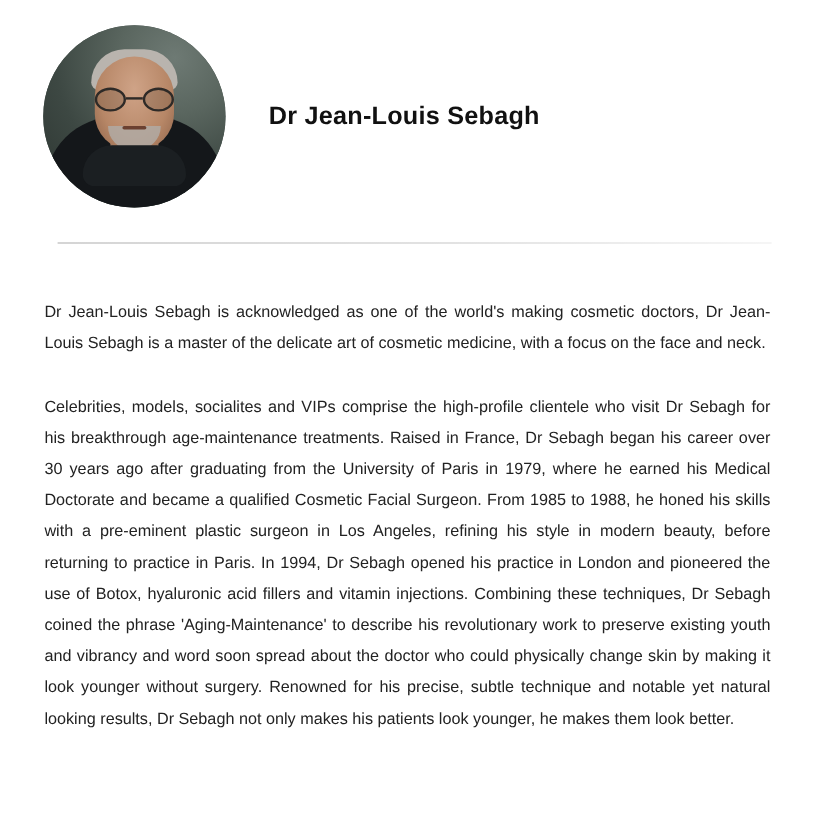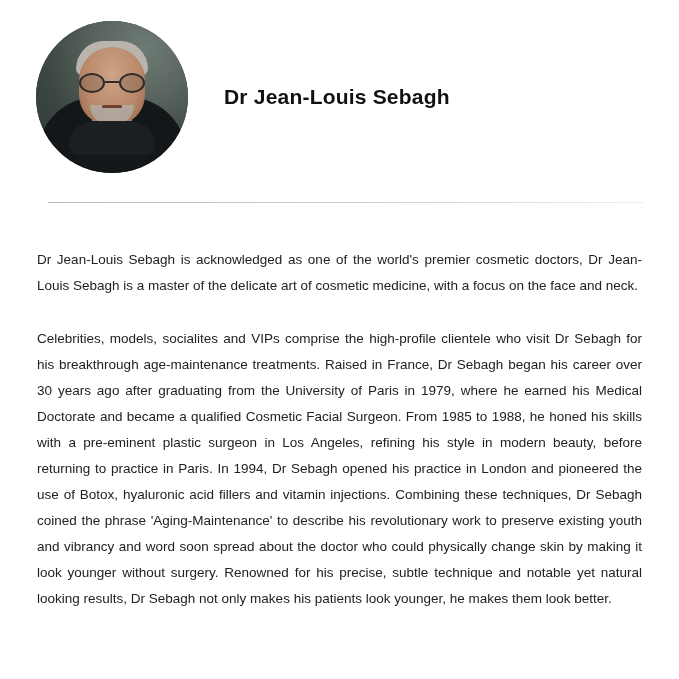--- a/index.html
+++ b/index.html
@@ -209,17 +209,17 @@
         </div>
         <div class="collar"></div>
       </div>
     </div>
     <h1 class="doctor-name">Dr Jean-Louis Sebagh</h1>
   </div>
 
   <div class="divider"></div>
 
   <div class="content">
-    <p>Dr Jean-Louis Sebagh is acknowledged as one of the world's premier cosmetic doctors, Dr Jean-Louis Sebagh is a master of the delicate art of cosmetic medicine, with a focus on the face and neck.</p>
+    <p>Dr Jean-Louis Sebagh is acknowledged as one of the world's making cosmetic doctors, Dr Jean-Louis Sebagh is a master of the delicate art of cosmetic medicine, with a focus on the face and neck.</p>
     <p>Celebrities, models, socialites and VIPs comprise the high-profile clientele who visit Dr Sebagh for his breakthrough age-maintenance treatments. Raised in France, Dr Sebagh began his career over 30 years ago after graduating from the University of Paris in 1979, where he earned his Medical Doctorate and became a qualified Cosmetic Facial Surgeon. From 1985 to 1988, he honed his skills with a pre-eminent plastic surgeon in Los Angeles, refining his style in modern beauty, before returning to practice in Paris. In 1994, Dr Sebagh opened his practice in London and pioneered the use of Botox, hyaluronic acid fillers and vitamin injections. Combining these techniques, Dr Sebagh coined the phrase 'Aging-Maintenance' to describe his revolutionary work to preserve existing youth and vibrancy and word soon spread about the doctor who could physically change skin by making it look younger without surgery. Renowned for his precise, subtle technique and notable yet natural looking results, Dr Sebagh not only makes his patients look younger, he makes them look better.</p>
   </div>
 
 </div>
 
 </body></html>

